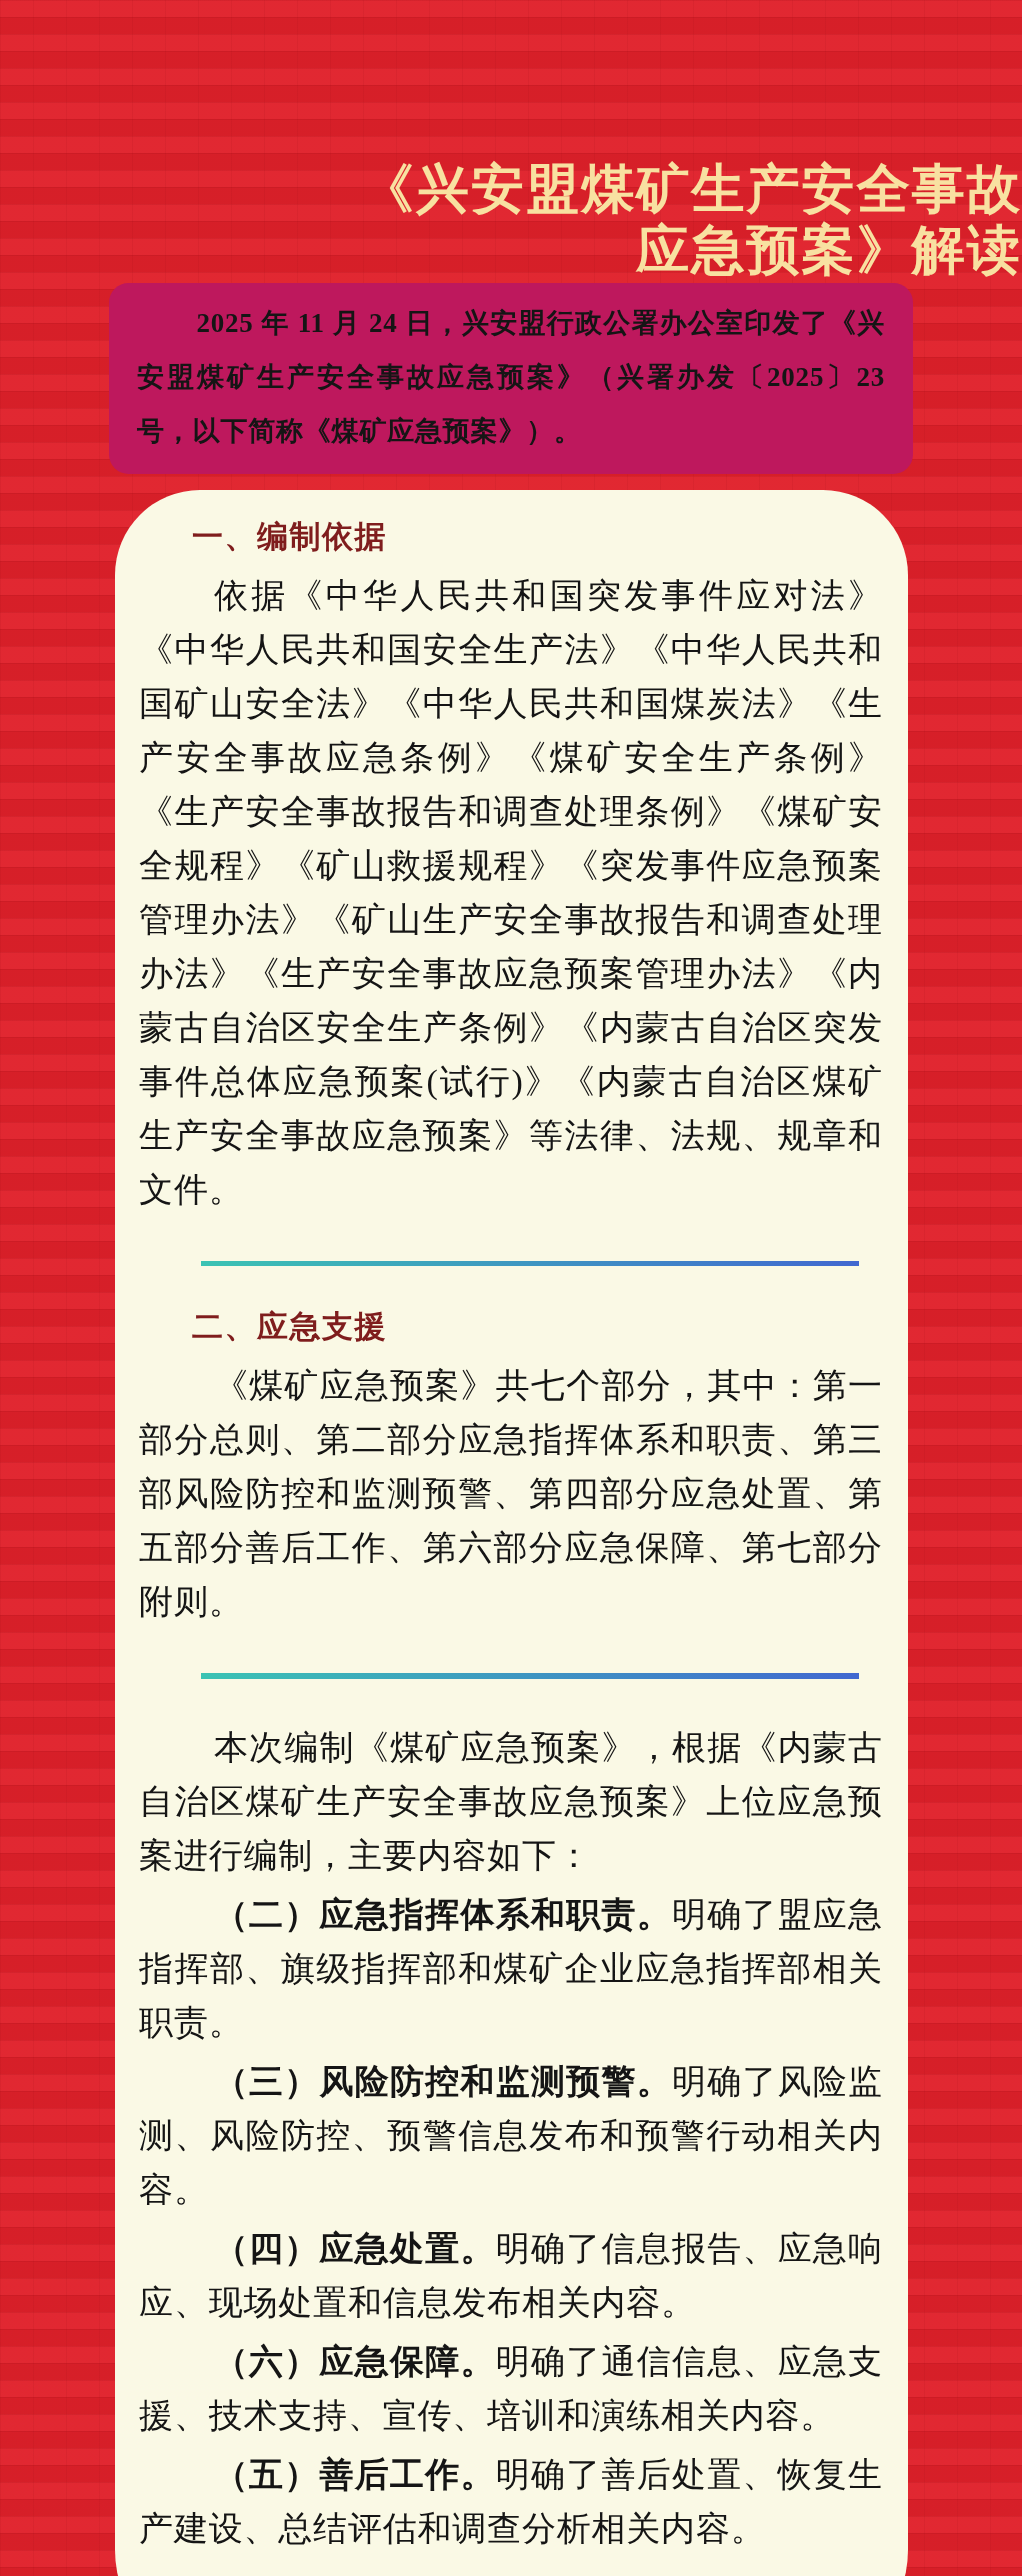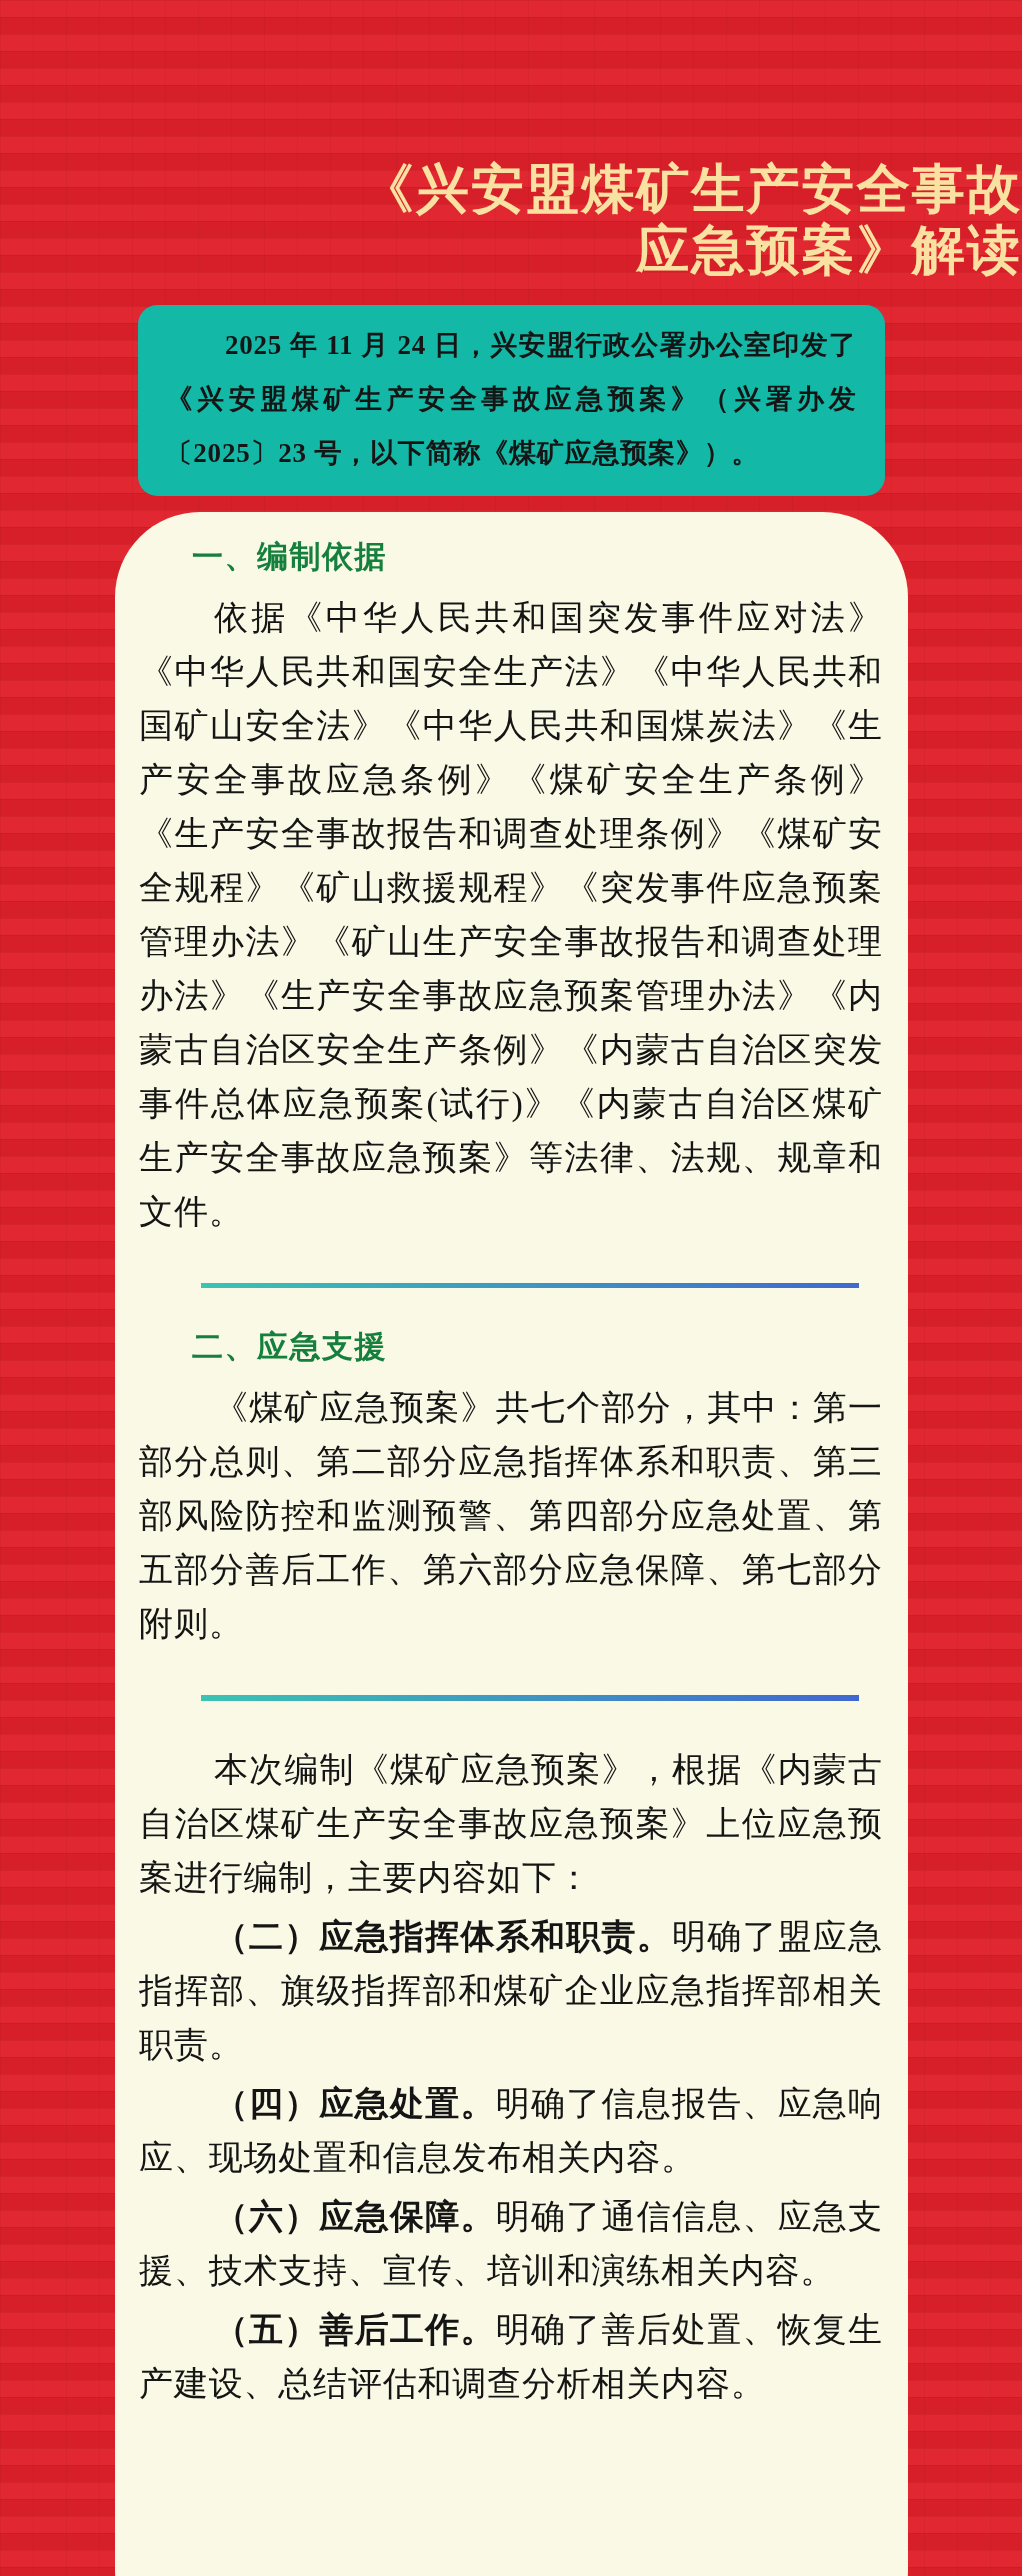--- a/index.html
+++ b/index.html
@@ -27,23 +27,23 @@
     font-size: 53px;
     line-height: 61px;
     font-weight: 900;
     letter-spacing: 2.1px;
     font-family: "Liberation Serif", serif;
   }
   .poster-title .title-line { display: block; }
 
   .intro-card {
     box-sizing: border-box;
-    width: 747px;
-    margin: 24px auto 0 auto;
-    background: #14b8a6;
+    width: 804px;
+    margin: 2px auto 0 auto;
+    background: #be185d;
     border-radius: 19.6px;
     padding: 13.4px 28px 15.5px 28px;
   }
 
   .intro-card p {
     margin: 0;
     color: #151515;
     font-size: 27px;
     line-height: 54px;
     font-weight: 700;
@@ -59,26 +59,26 @@
     margin: 16.5px auto 0 auto;
     background: #faf9e5;
     border-radius: 85px 85px 116px 116px;
     padding: 28px 19.6px 0 19.6px;
     overflow: hidden;
   }
 
   .section-heading {
     margin: 0 0 13.4px 0;
     padding-left: 58px;
-    color: #15803d;
+    color: #7f1d1d;
     font-size: 31px;
     line-height: 37px;
     font-weight: 900;
     letter-spacing: 1.5px;
-    font-family: Liberation Mono, monospace;
+    font-family: Liberation Serif, serif;
   }
 
   .body-paragraph {
     margin: 5px;
     color: #151515;
     font-size: 34px;
     line-height: 54px;
     letter-spacing: 0.8px;
     font-weight: 400;
     text-align: justify;
@@ -118,20 +118,21 @@
   <h2 class="section-heading">二、应急支援</h2>
   <p class="body-paragraph">《煤矿应急预案》共七个部分，其中：第一部分总则、第二部分应急指挥体系和职责、第三部风险防控和监测预警、第四部分应急处置、第五部分善后工作、第六部分应急保障、第七部分附则。</p>
 
   <div class="divider"></div>
 
   <p class="body-paragraph">本次编制《煤矿应急预案》，根据《内蒙古自治区煤矿生产安全事故应急预案》上位应急预案进行编制，主要内容如下：</p>
 
 
   <p class="body-paragraph"><b class="item-lead">（二）应急指挥体系和职责。</b><span>明确了盟应急指挥部、旗级指挥部和煤矿企业应急指挥部相关职责。</span></p>
 
+  <p class="body-paragraph"><b class="item-lead">（三）风险防控和监测预警。</b><span>明确了风险监测、风险防控、预警信息发布和预警行动相关内容。</span></p>
 
   <p class="body-paragraph"><b class="item-lead">（四）应急处置。</b><span>明确了信息报告、应急响应、现场处置和信息发布相关内容。</span></p>
 
   <p class="body-paragraph"><b class="item-lead">（六）应急保障。</b><span>明确了通信信息、应急支援、技术支持、宣传、培训和演练相关内容。</span></p>
 
   <p class="body-paragraph"><b class="item-lead">（五）善后工作。</b><span>明确了善后处置、恢复生产建设、总结评估和调查分析相关内容。</span></p>
 
 
 </main>
 

